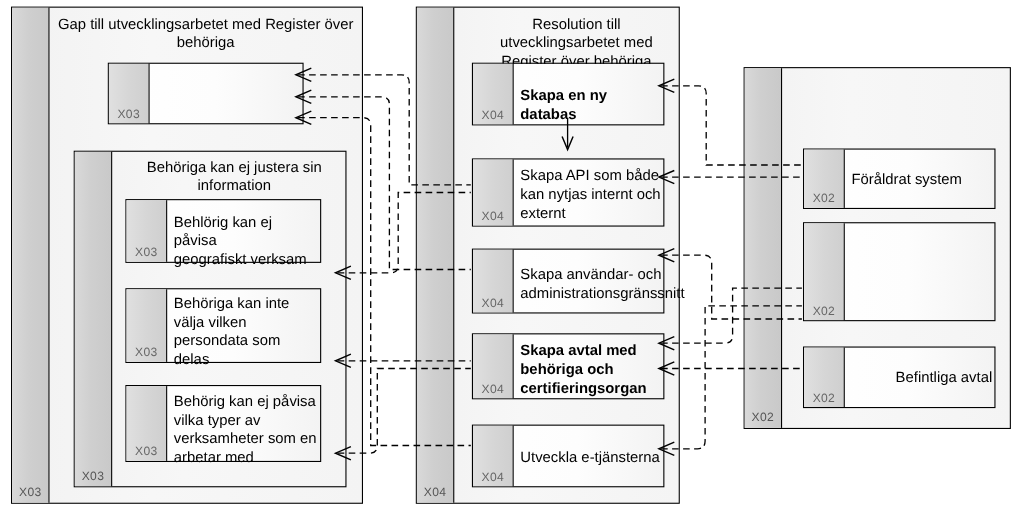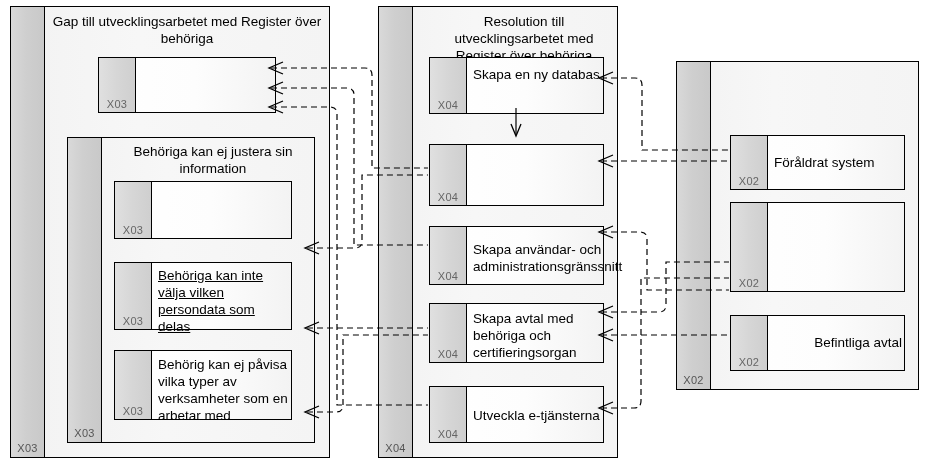--- a/index.html
+++ b/index.html
@@ -59,27 +59,29 @@
       <div class="gutter" style="width:34px;">
         <div class="gutter-label">X03</div>
       </div>
       <div class="group-title" style="left:48px;right:4px;top:5px;">Behöriga kan ej justera sin
 information</div>
 
       <div class="ebox" style="left:46px;top:43px;width:178px;height:58px;">
         <div class="ebox-gutter" style="width:37px;">
           <div class="ebox-id">X03</div>
         </div>
+        <div class="ebox-label" style="left:43px;right:2px;top:11px;">Behlörig kan ej påvisa
+geografiskt verksam</div>
       </div>
 
       <div class="ebox" style="left:46px;top:124px;width:178px;height:68px;">
         <div class="ebox-gutter" style="width:37px;">
           <div class="ebox-id">X03</div>
         </div>
-        <div class="ebox-label" style="left:43px;right:14px;top:4px;text-decoration:underline;">Behöriga kan inte
+        <div class="ebox-label" style="left:43px;right:14px;top:4px;">Behöriga kan inte
 välja vilken
 persondata som
 delas</div>
       </div>
 
       <div class="ebox" style="left:46px;top:212px;width:178px;height:70px;">
         <div class="ebox-gutter" style="width:37px;">
           <div class="ebox-id">X03</div>
         </div>
         <div class="ebox-label" style="left:43px;right:2px;top:5px;">Behörig kan ej påvisa
@@ -94,42 +96,45 @@
     <div class="gutter" style="width:34px;">
       <div class="gutter-label">X04</div>
     </div>
     <div class="group-title" style="left:54px;right:2px;top:6px;">Resolution till utvecklingsarbetet
 med Register över behöriga</div>
 
     <div class="ebox" style="left:50px;top:50px;width:175px;height:57px;">
       <div class="ebox-gutter" style="width:37px;">
         <div class="ebox-id">X04</div>
       </div>
-      <div class="ebox-label" style="left:43px;right:2px;top:8px;">Skapa en ny databas</div>
+      <div class="ebox-label" style="left:43px;right:2px;top:20px;font-weight:bold;">Skapa en ny databas</div>
     </div>
 
     <div class="ebox" style="left:50px;top:137px;width:175px;height:62px;">
       <div class="ebox-gutter" style="width:37px;">
         <div class="ebox-id">X04</div>
       </div>
+      <div class="ebox-label" style="left:43px;right:0px;top:6px;">Skapa API som både
+kan nytjas internt och
+externt</div>
     </div>
 
     <div class="ebox" style="left:50px;top:219px;width:175px;height:59px;">
       <div class="ebox-gutter" style="width:37px;">
         <div class="ebox-id">X04</div>
       </div>
       <div class="ebox-label" style="left:43px;right:-4px;top:14px;">Skapa användar- och
 administrationsgränssnitt</div>
     </div>
 
     <div class="ebox" style="left:50px;top:296px;width:175px;height:60px;">
       <div class="ebox-gutter" style="width:37px;">
         <div class="ebox-id">X04</div>
       </div>
-      <div class="ebox-label" style="left:43px;right:14px;top:6px;">Skapa avtal med
+      <div class="ebox-label" style="left:43px;right:14px;top:6px;font-weight:bold;">Skapa avtal med
 behöriga och
 certifieringsorgan</div>
     </div>
 
     <div class="ebox" style="left:50px;top:379px;width:175px;height:57px;">
       <div class="ebox-gutter" style="width:37px;">
         <div class="ebox-id">X04</div>
       </div>
       <div class="ebox-label" style="left:43px;right:-2px;top:20px;">Utveckla e-tjänsterna</div>
     </div>

